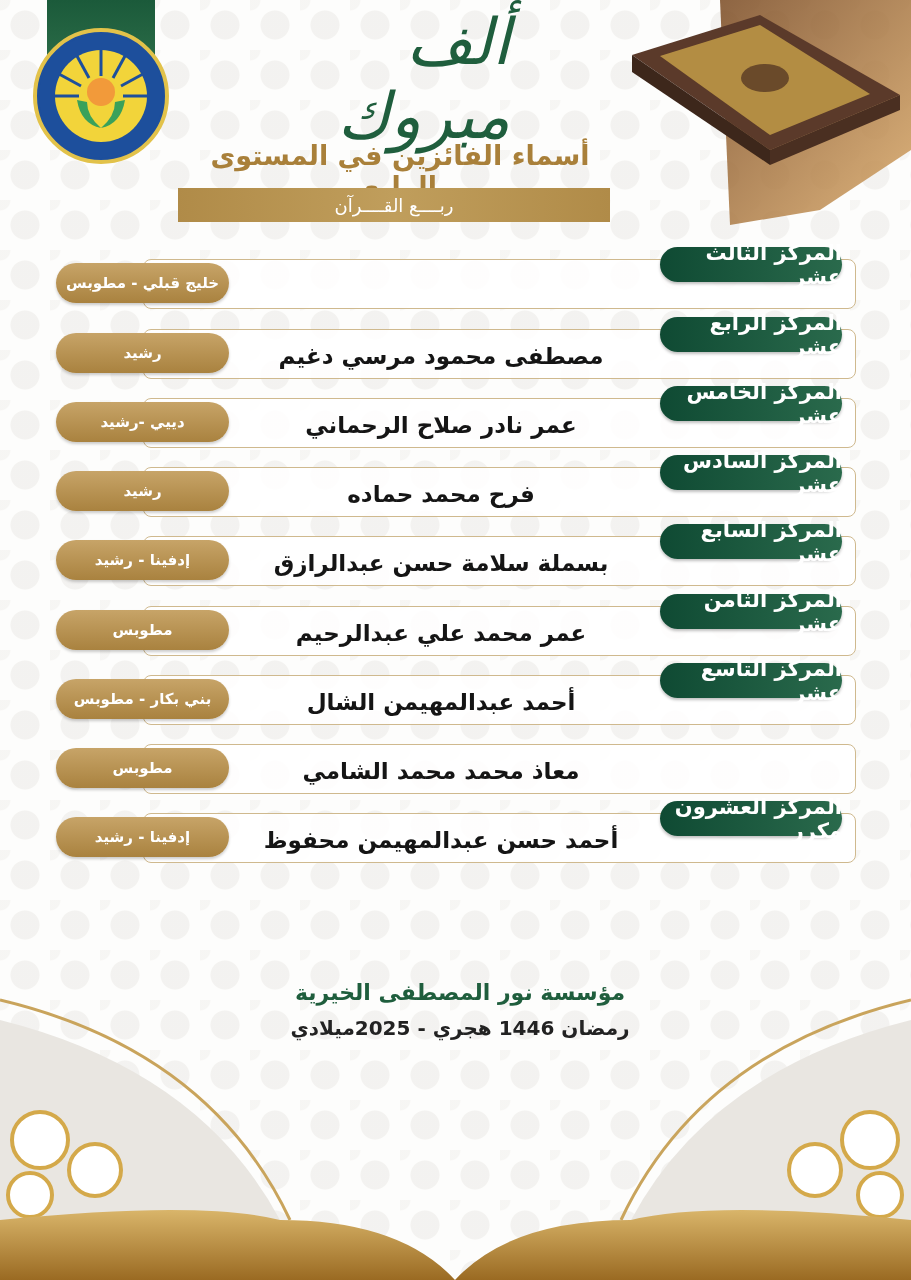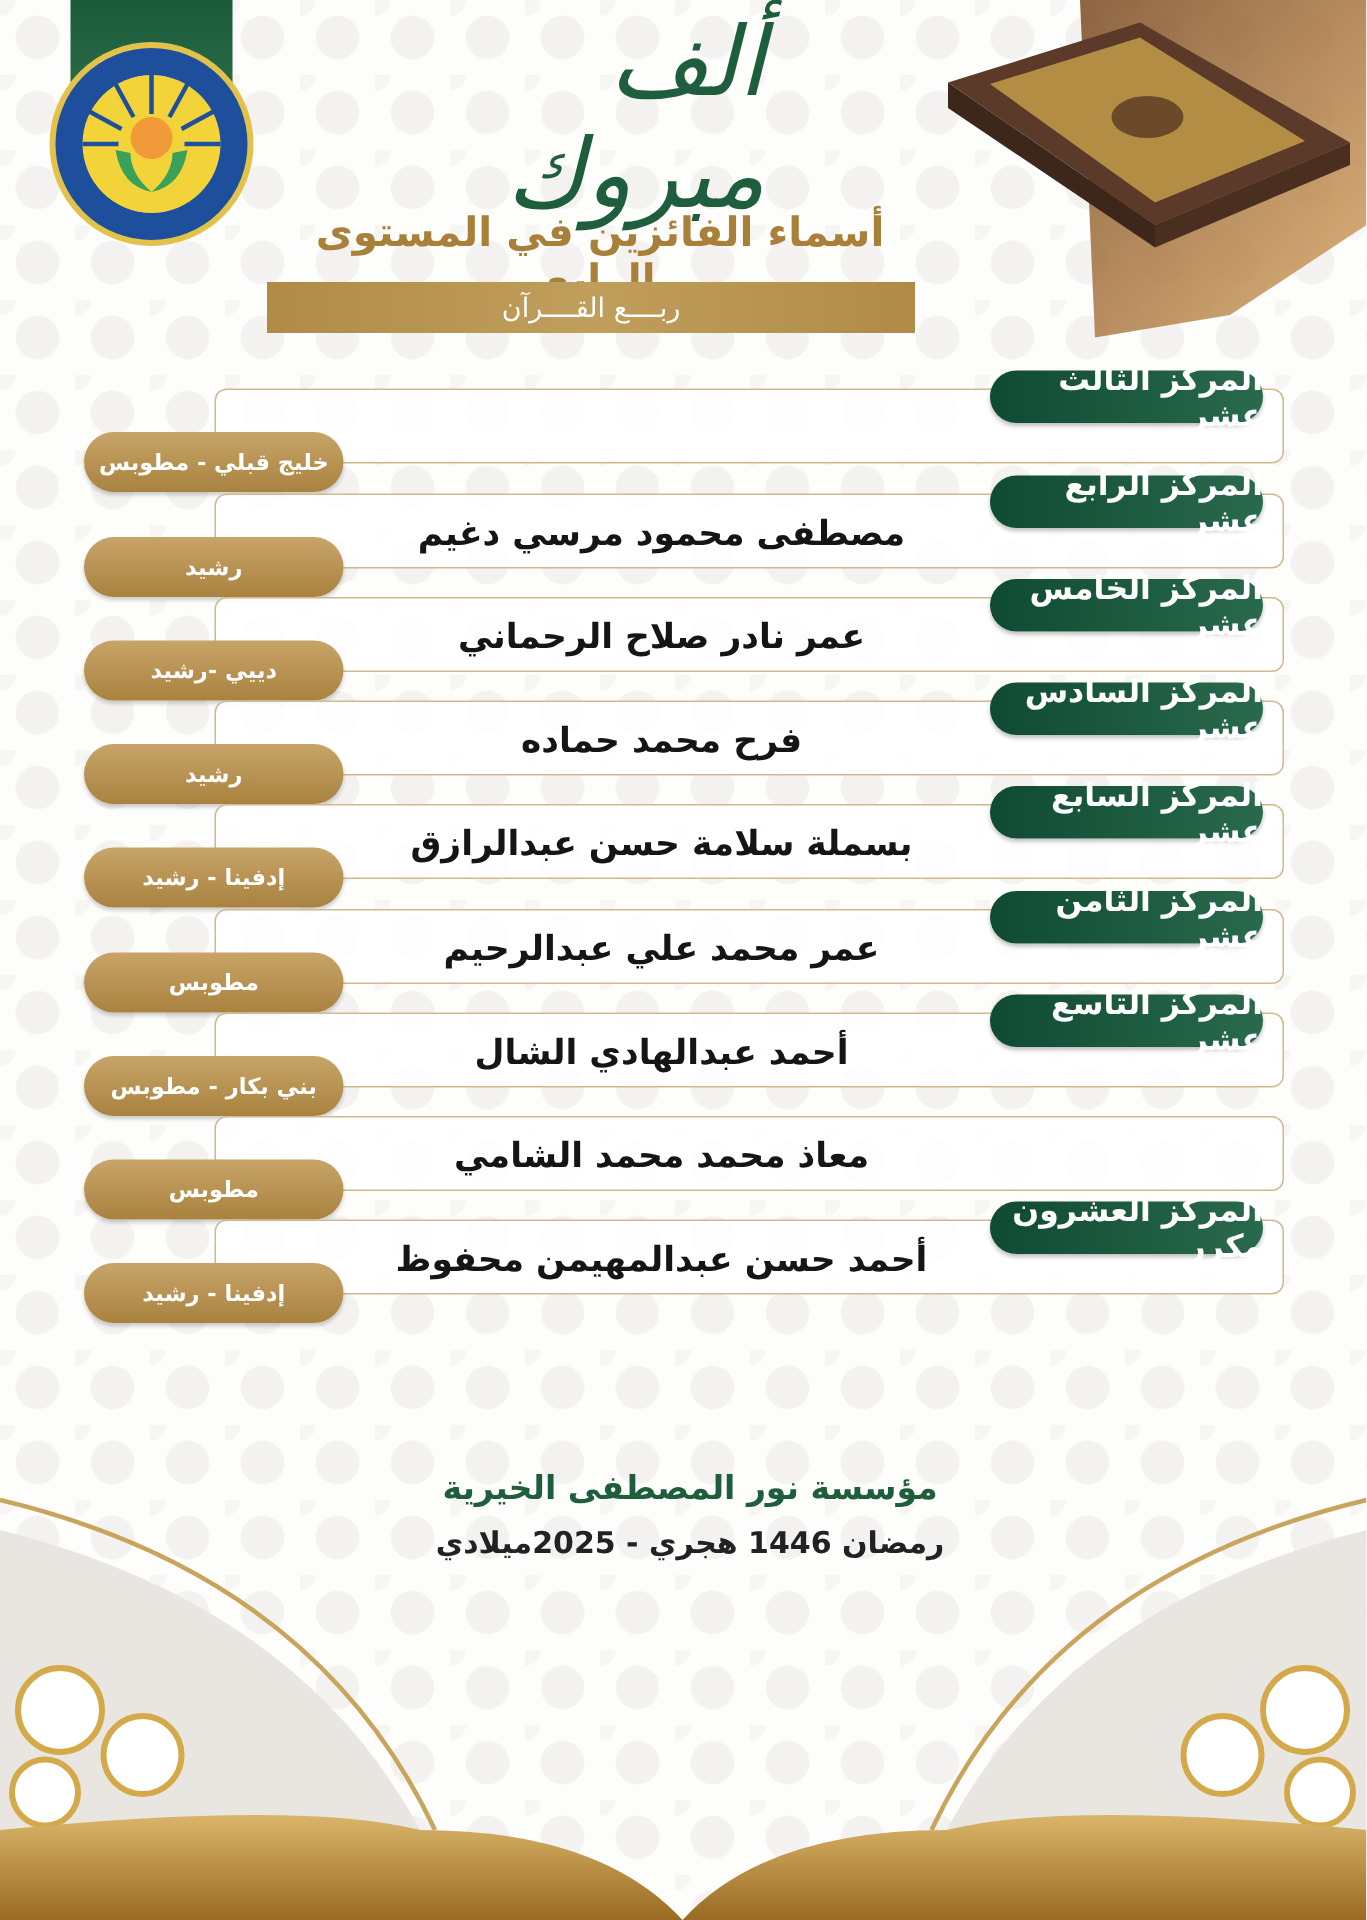--- a/index.html
+++ b/index.html
@@ -63,21 +63,20 @@
       display: flex; align-items: center; justify-content: center;
       font-weight: bold; font-size: 23px; color: #151515; direction: rtl;
     }
     .city {
       position: absolute; left: 0; top: 10px; width: 173px; height: 40px;
       border-radius: 20px;
       background: linear-gradient(180deg, #c7a468, #a9823f);
       color: #fff; font-weight: bold; font-size: 15px;
       display: flex; align-items: center; justify-content: center; direction: rtl;
       box-shadow: 0 2px 3px rgba(0,0,0,0.2);
-      margin-top: 25px;
     }
     .footer-org {
       position: absolute; left: 250px; top: 980px; width: 420px; text-align: center;
       color: #1f5e3d; font-weight: bold; font-size: 22px; direction: rtl;
     }
     .footer-date {
       position: absolute; left: 250px; top: 1016px; width: 420px; text-align: center;
       color: #222; font-size: 20px; font-weight: bold; direction: rtl;
     }
     .deco { position: absolute; left: 0; top: 980px; width: 911px; height: 300px; }
@@ -155,21 +154,21 @@
     <div class="rank">المركز السابع عشر</div>
   </div>
   <div class="row" style="top:600px">
     <div class="row-frame"></div>
     <div class="name">عمر محمد علي عبدالرحيم</div>
     <div class="city">مطوبس</div>
     <div class="rank">المركز الثامن عشر</div>
   </div>
   <div class="row" style="top:669px">
     <div class="row-frame"></div>
-    <div class="name">أحمد عبدالهادي الشال</div>
+    <div class="name">أحمد عبدالمهيمن الشال</div>
     <div class="city">بني بكار - مطوبس</div>
     <div class="rank">المركز التاسع عشر</div>
   </div>
   <div class="row" style="top:738px">
     <div class="row-frame"></div>
     <div class="name">معاذ محمد محمد الشامي</div>
     <div class="city">مطوبس</div>
   </div>
   <div class="row" style="top:807px">
     <div class="row-frame"></div>

